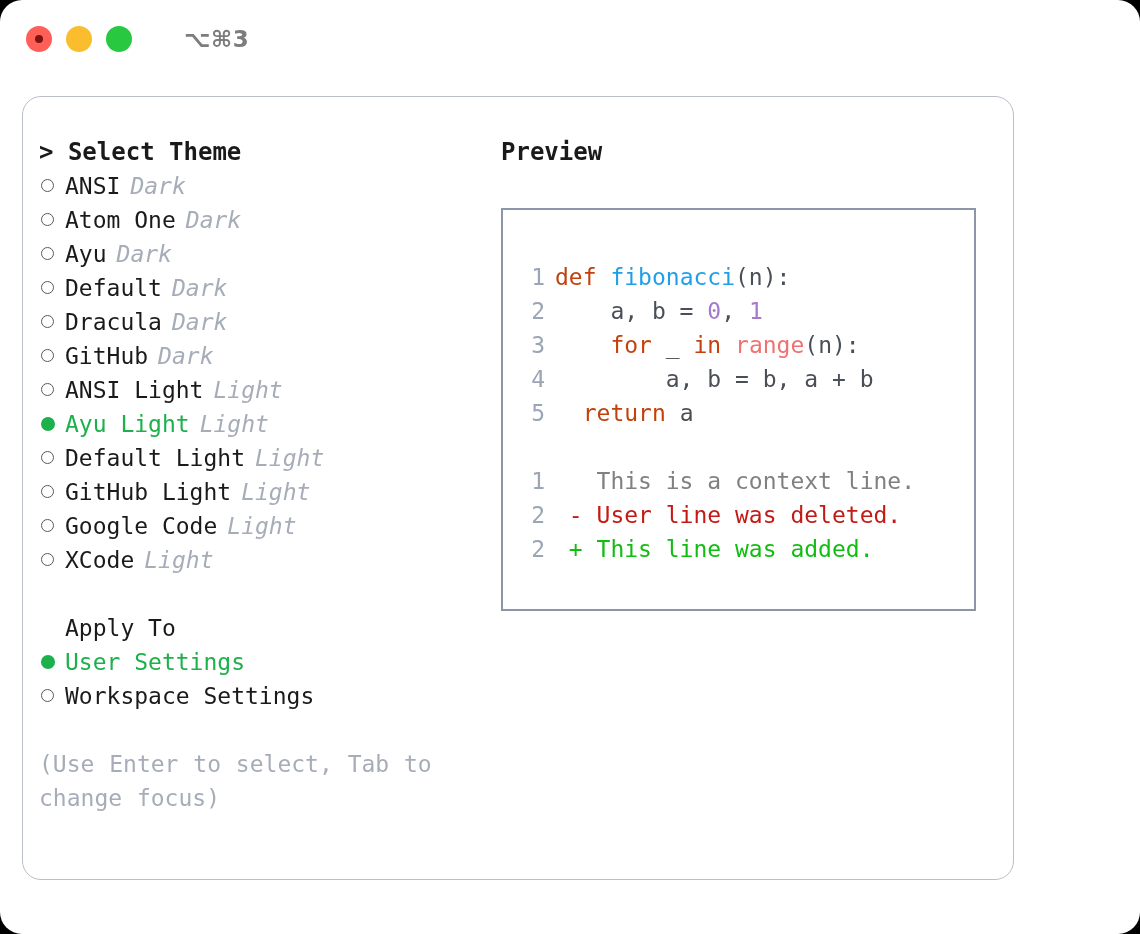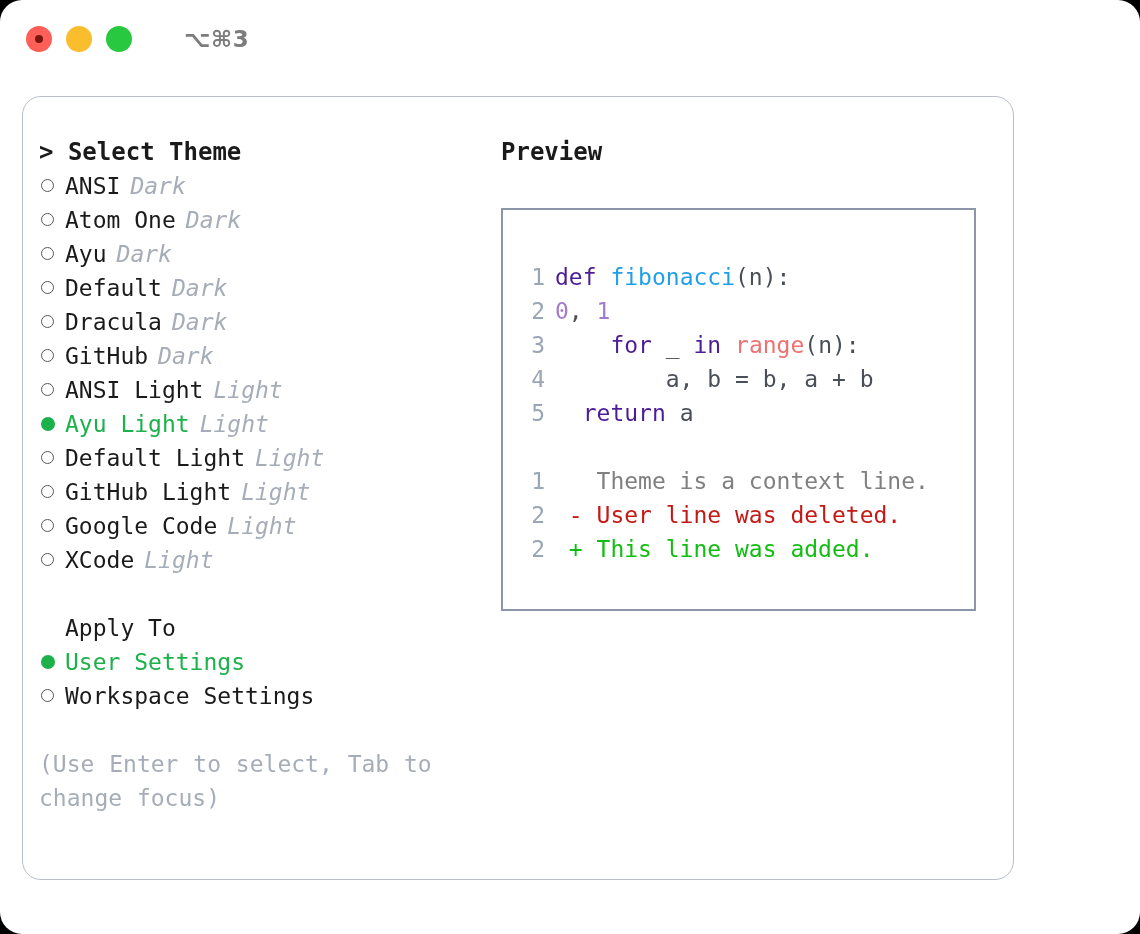--- a/index.html
+++ b/index.html
@@ -171,21 +171,21 @@
   }
   .lineno {
     width: 26px;
     text-align: right;
     color: #9aa5b5;
     flex: none;
     margin-right: 10px;
   }
   .code-blank { height: 34px; }
 
-  .tok-kw    { color: #4c1d95; }
+  .tok-kw    { color: #c2410c; }
   .tok-fn    { color: #1e9fe8; }
   .tok-num   { color: #a37acc; }
   .tok-builtin { color: #f07171; }
   .tok-plain { color: #4a4f57; }
   .tok-ctx   { color: #808080; }
   .tok-del   { color: #c41a16; }
   .tok-add   { color: #12bd12; }
 </style>
 </head>
 <body>
@@ -228,28 +228,28 @@
         </div>
 
       <div id="hint">(Use Enter to select, Tab to change focus)</div>
     </div>
 
     <div id="right-col">
       <div class="heading">Preview</div>
       <div id="preview-box">
         <div id="code-block">
             <div class="code-line"><span class="lineno">1</span><span class="tok-kw">def </span><span class="tok-fn">fibonacci</span><span class="tok-plain">(n):</span></div>
-            <div class="code-line"><span class="lineno">2</span><span class="tok-num">0</span><span class="tok-plain">, </span><span class="tok-num">1</span></div>
+            <div class="code-line"><span class="lineno">2</span><span class="tok-plain">    a, b = </span><span class="tok-num">0</span><span class="tok-plain">, </span><span class="tok-num">1</span></div>
             <div class="code-line"><span class="lineno">3</span><span class="tok-plain">    </span><span class="tok-kw">for</span><span class="tok-plain"> _ </span><span class="tok-kw">in</span><span class="tok-plain"> </span><span class="tok-builtin">range</span><span class="tok-plain">(n):</span></div>
             <div class="code-line"><span class="lineno">4</span><span class="tok-plain">        a, b = b, a + b</span></div>
             <div class="code-line"><span class="lineno">5</span><span class="tok-plain">  </span><span class="tok-kw">return</span><span class="tok-plain"> a</span></div>
           </div>
         <div class="code-blank"></div>
         <div id="diff-block">
-            <div class="code-line"><span class="lineno">1</span><span class="tok-ctx">   Theme is a context line.</span></div>
+            <div class="code-line"><span class="lineno">1</span><span class="tok-ctx">   This is a context line.</span></div>
             <div class="code-line"><span class="lineno">2</span><span class="tok-del"> - User line was deleted.</span></div>
             <div class="code-line"><span class="lineno">2</span><span class="tok-add"> + This line was added.</span></div>
           </div>
       </div>
     </div>
 
   </div>
 </div>
 
 </body></html>

